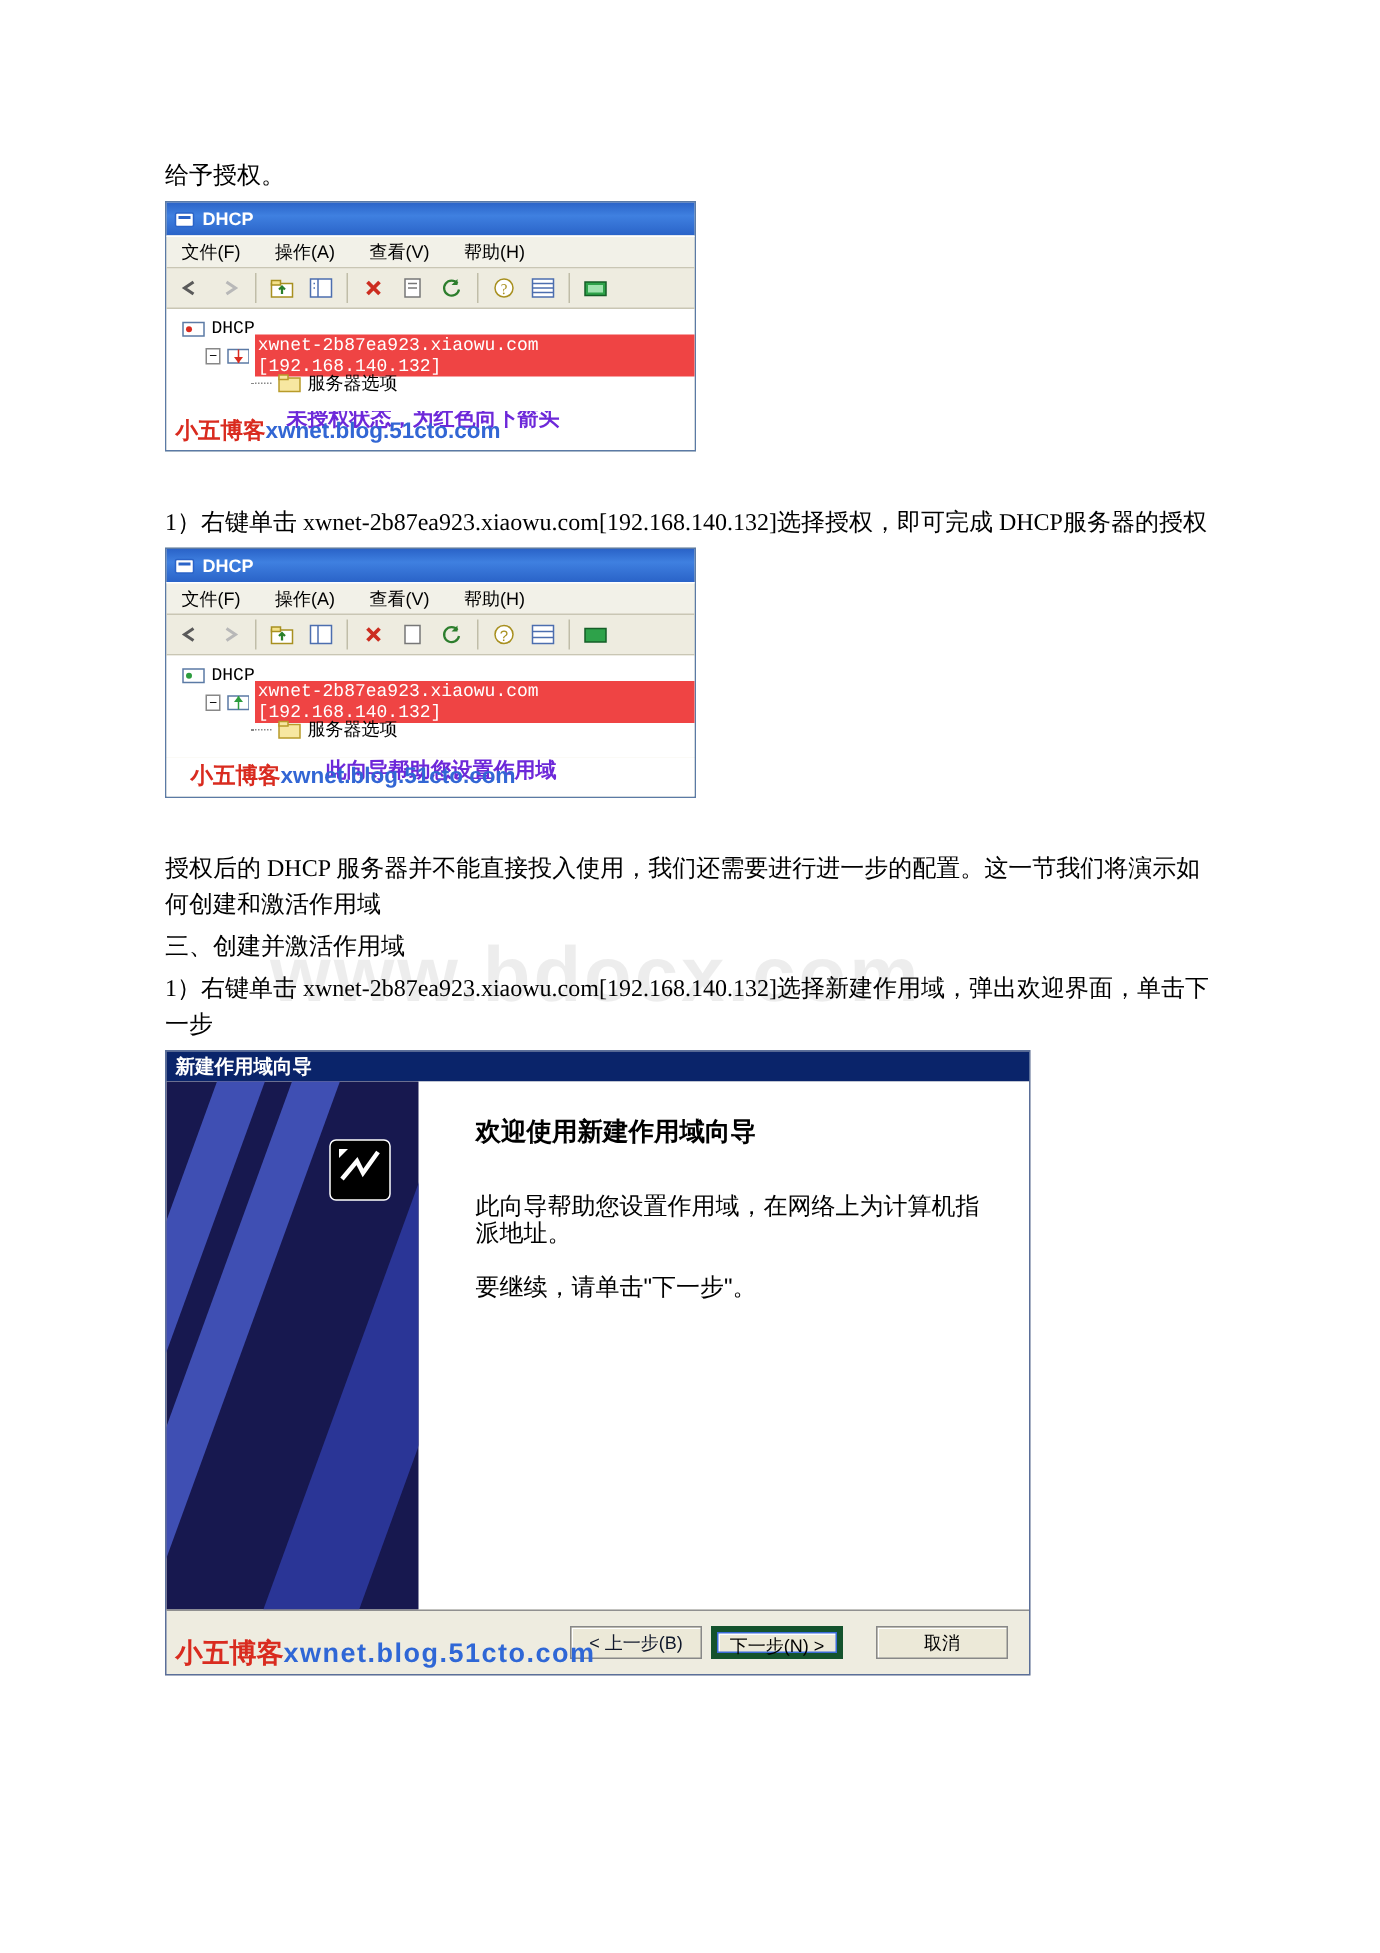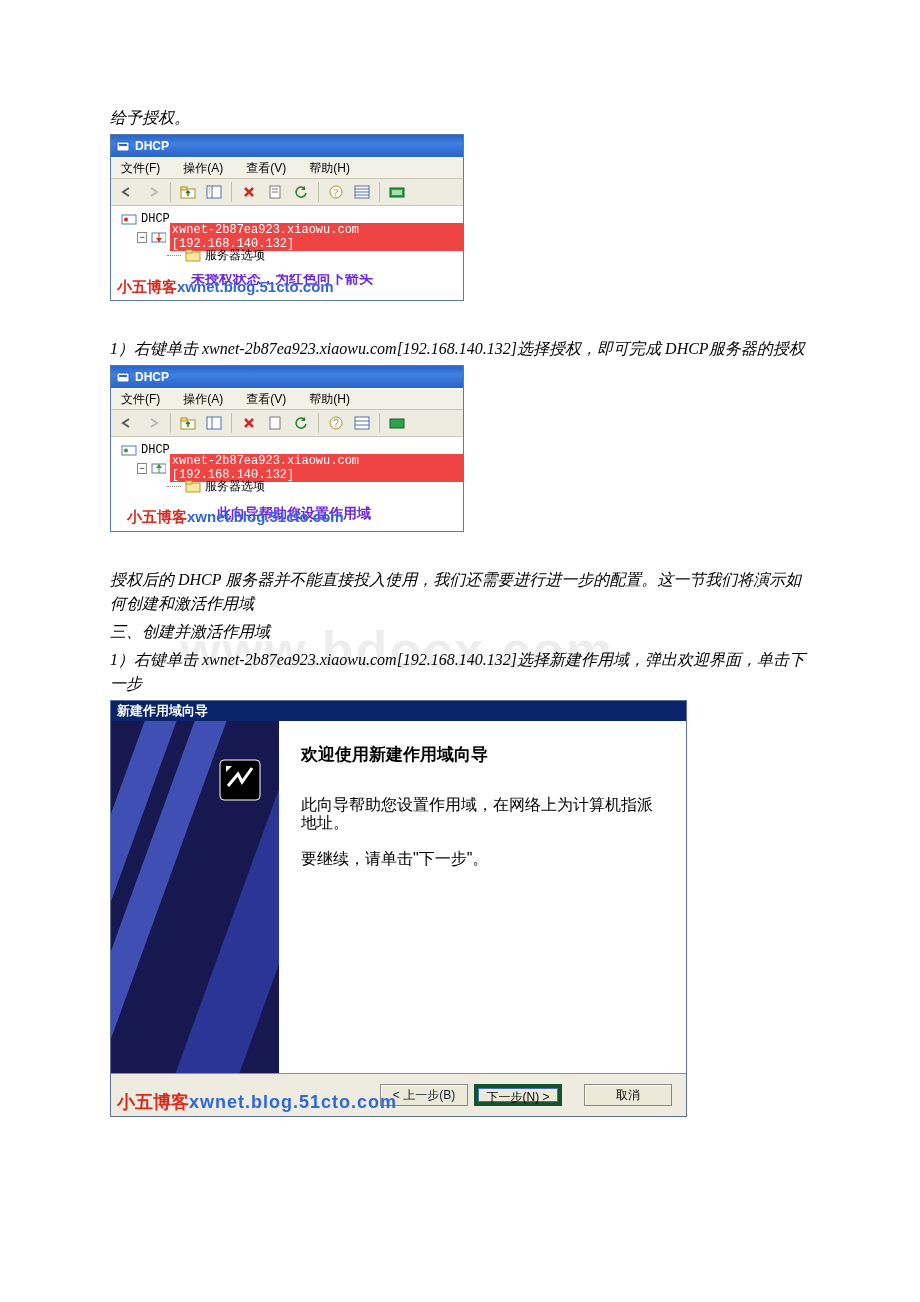--- a/index.html
+++ b/index.html
@@ -14,21 +14,20 @@
     width: 920px;
     min-height: 1302px;
     position: relative;
     padding: 106px 110px 40px 110px;
     box-sizing: border-box;
   }
   .body-text {
     font-size: 16px;
     line-height: 24px;
     margin: 0 0 4px 0;
-    font-style: italic;
   }
   .watermark {
     position: absolute;
     top: 620px;
     left: 180px;
     font-size: 52px;
     font-weight: bold;
     color: rgba(0,0,0,0.07);
     font-family: Arial, sans-serif;
     pointer-events: none;
@@ -196,21 +195,21 @@
     position: absolute;
     top: 30px;
     right: 10px;
     width: 58px; height: 58px;
     display: flex;
     align-items: center; justify-content: center;
     color: #fff;
   }
   .wiz-content {
     flex: 1;
-    padding: 22px 22px 0 22px;
+    padding: 22px 22px 0 38px;
     font-size: 13px;
   }
   .wiz-h1 {
     font-size: 17px;
     font-family: "SimSun", serif;
     margin: 0 0 30px 0;
   }
   .wiz-p {
     font-size: 16px;
     margin: 0 0 18px 0;

